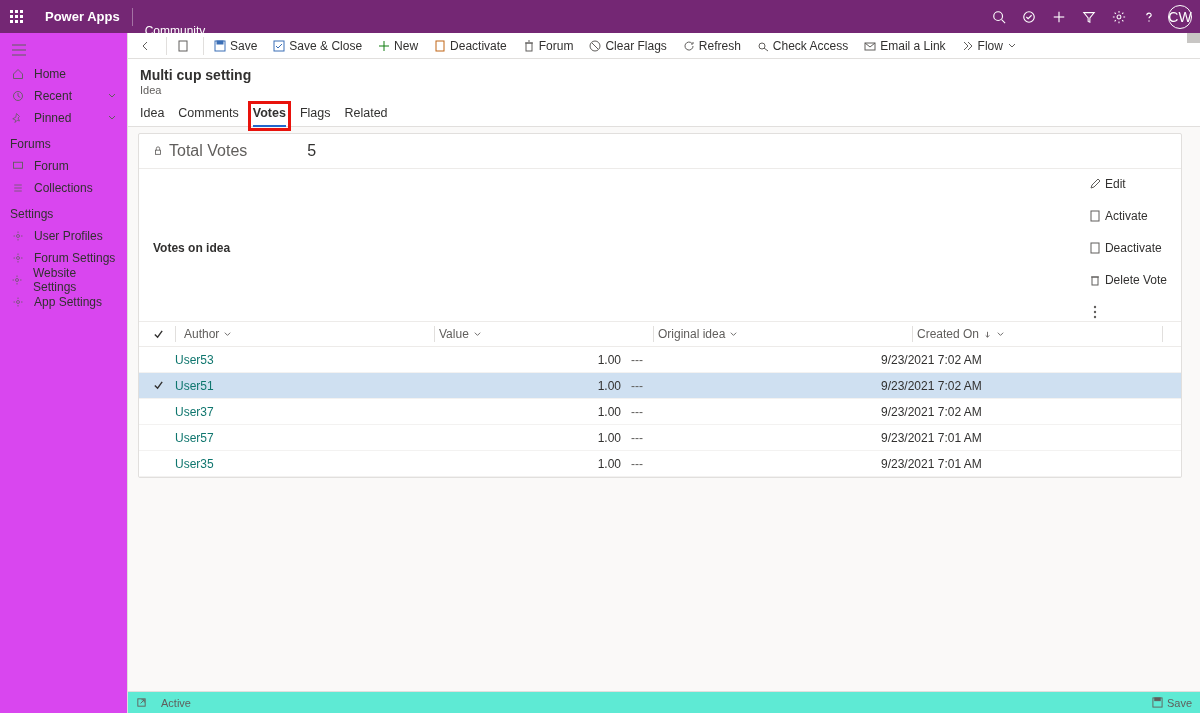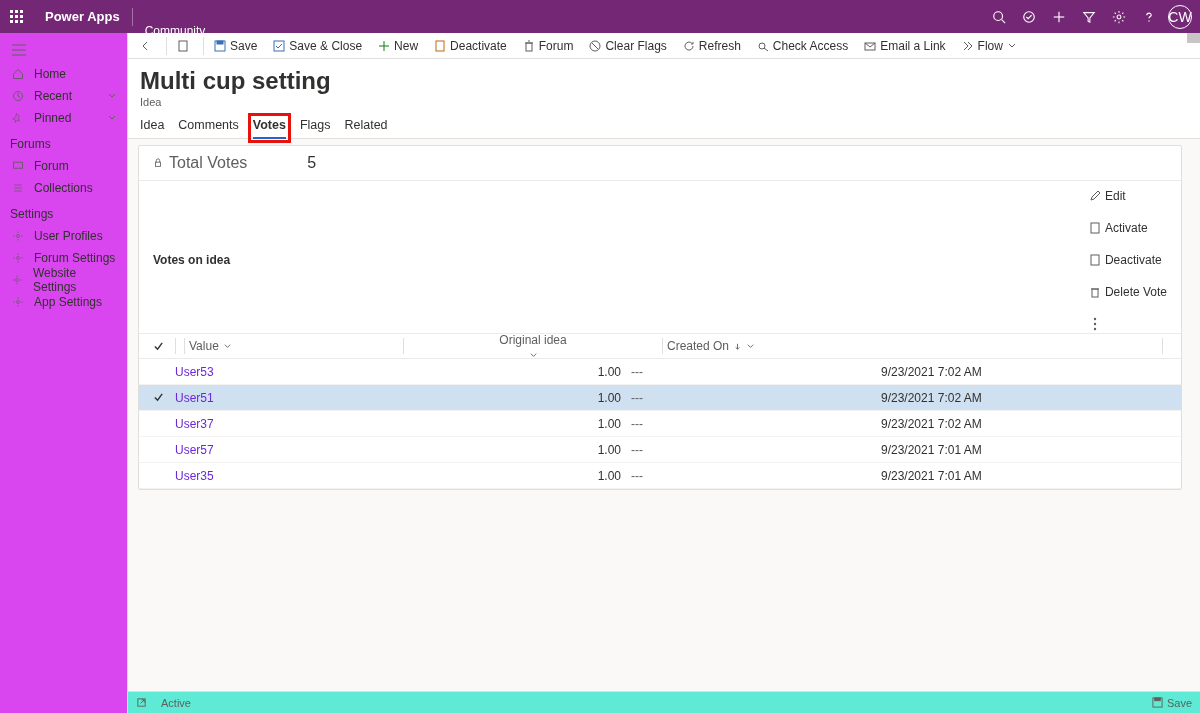--- a/index.html
+++ b/index.html
@@ -28,21 +28,21 @@
 .nav-section { font-weight: 400; padding: 8px 10px 4px; font-size: 12px; }
 
 
 .main { flex: 1; display: flex; flex-direction: column; min-width: 0; }
 .cmdbar { height: 26px; border-bottom: 1px solid #e1dfdd; display: flex; align-items: center; font-size: 12px; padding: 0 4px; }
 .cmdbar .cbtn { display: flex; align-items: center; padding: 0 8px; height: 100%; cursor: pointer; }
 .cmdbar .cbtn svg { margin-right: 4px; }
 .cmdbar .sep { width: 1px; height: 18px; background: #e1dfdd; margin: 0 2px; }
 
 .headerblock { padding: 8px 0 0 12px; }
-.headerblock .title { font-size: 24px; font-weight: 600; }
+.headerblock .title { font-size: 14px; font-weight: 600; }
 .headerblock .subtitle { font-size: 11px; color: #605e5c; margin-top: 1px; }
 
 .tabs { display: flex; gap: 14px; padding: 10px 0 0 12px; border-bottom: 1px solid #e1dfdd; font-size: 12.5px; }
 .tab { padding-bottom: 6px; cursor: pointer; color: #323130; }
 .tab.active { font-weight: 600; position: relative; }
 .tab.active::after { content: ""; position: absolute; left: 0; right: 0; bottom: -1px; height: 2px; background: #2266cc; }
 .tab.highlight { outline: 3px solid #e8120c; outline-offset: 2px; }
 
 .content { flex: 1; overflow: auto; padding: 6px 18px 18px 10px; background: #faf9f8; }
 .card { background: #fff; border: 1px solid #e1dfdd; border-radius: 2px; }
@@ -59,24 +59,24 @@
 .gridcmds .gc svg { margin-right: 4px; }
 .gridcmds .more { cursor: pointer; padding: 0 4px; }
 
 .thead, .trow { display: flex; align-items: center; font-size: 12px; }
 .thead { color: #605e5c; border-top: 1px solid #edebe9; border-bottom: 1px solid #edebe9; height: 26px; padding: 0 14px; }
 .trow { height: 26px; padding: 0 14px; border-bottom: 1px solid #f3f2f1; }
 .trow.selected { background: #cfe0f1; }
 .cell-check { width: 18px; }
 .cell-author { width: 250px; padding-left: 4px; }
 .cell-value  { width: 210px; text-align: right; padding-right: 10px; }
-.cell-orig   { width: 250px; color: #605e5c; flex-direction: column; }
+.cell-orig   { width: 250px; color: #605e5c; }
 .cell-date   { flex: 1; }
 .thead .colsep { width: 1px; height: 16px; background: #e1dfdd; margin: 0 4px; }
-.author-link { color: #6d28d9; cursor: pointer; }
+.author-link { color: #0f766e; cursor: pointer; }
 .colhdr { display: flex; align-items: center; gap: 4px; }
 .colhdr svg { stroke: #605e5c; fill: none; }
 
 
 .footer { height: 22px; background: #5eead4; border-top: 1px solid #e1dfdd; display: flex; align-items: center; font-size: 11px; color: #605e5c; padding: 0 8px; }
 .footer .spacer { flex: 1; }
 .footer .fbtn { display: flex; align-items: center; gap: 4px; cursor: pointer; }
 
 
 .rscroll { position: absolute; right: 0; top: 33px; width: 13px; height: 10px; background: #c8c6c4; }
@@ -401,20 +401,26 @@
           </div>
         </div>
 
         <div class="thead">
           <div class="cell-check">
               <svg width="11" height="11" viewBox="0 0 12 12" stroke="#323130" fill="none">
                 <path d="M2 6l3 3 5-7" stroke-width="1.5"></path>
               </svg>
             </div>
           <div class="colsep"></div>
+          <div class="cell-author colhdr">
+              <span>Author</span>
+              <svg width="9" height="9" viewBox="0 0 10 10">
+                <path d="M2 3l3 3 3-3"></path>
+              </svg>
+            </div>
           <div class="colsep"></div>
           <div class="cell-value colhdr" style="text-align:left">
               <span>Value</span>
               <svg width="9" height="9" viewBox="0 0 10 10">
                 <path d="M2 3l3 3 3-3"></path>
               </svg>
             </div>
           <div class="colsep"></div>
           <div class="cell-orig colhdr">
               <span>Original idea</span>

